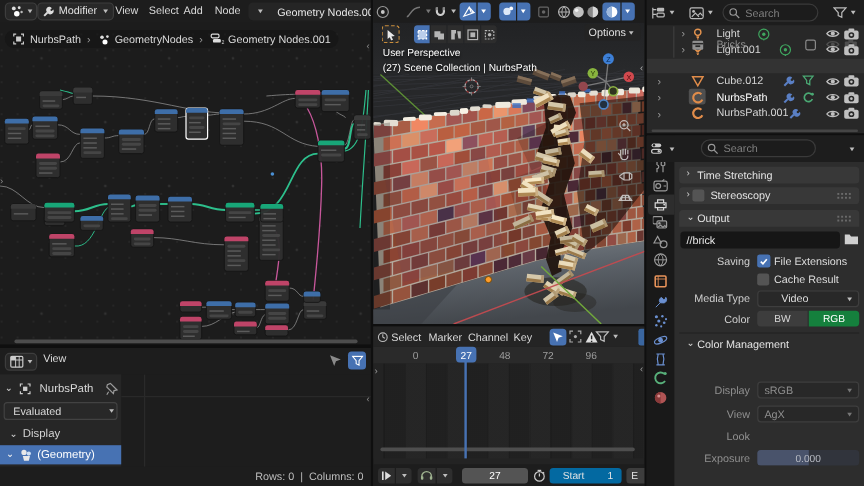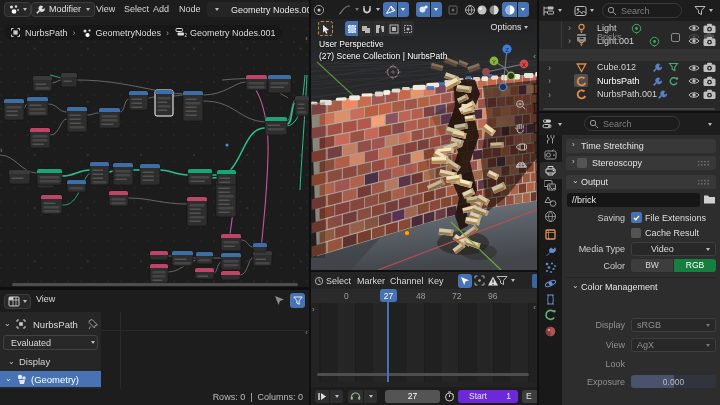--- a/index.html
+++ b/index.html
@@ -1134,21 +1134,21 @@
  <div style="width:13px;height:13px;background:#2e2e2e;border-radius:0 3px 3px 0;margin-left:1px;display:flex;align-items:center;justify-content:center">
           <span class="dd"></span>
         </div>
  <div style="position:absolute;left:74px;width:55px;height:13px;background:#545454;border-radius:3px;display:flex;align-items:center;justify-content:center;color:#fff;font-size:8.5px">27</div>
  <div style="position:absolute;left:133px;display:flex;align-items:center">
           <svg width="11" height="11" viewBox="0 0 11 11">
             <circle cx="5.5" cy="6" r="4" fill="none" stroke="#ccc"></circle>
             <path d="M5.5,6 V3.5 M4,1 h3 M8.5,2.5 l1,1" stroke="#ccc"></path>
           </svg>
         </div>
- <div style="position:absolute;left:147px;width:60px;height:13px;background:#6d28d9;border-radius:3px;display:flex;align-items:center;color:#e5e5e5;font-size:8.5px">
+ <div style="position:absolute;left:147px;width:60px;height:13px;background:#0369a1;border-radius:3px;display:flex;align-items:center;color:#e5e5e5;font-size:8.5px">
           <span style="margin-left:11px">Start</span>
           <span style="position:absolute;right:7px">1</span>
         </div>
  <div style="position:absolute;left:211px;width:20px;height:13px;background:#3d3d3d;border-radius:3px;display:flex;align-items:center;color:#e5e5e5;font-size:8.5px">
           <span style="margin-left:4px">E</span>
         </div>
 </div>
 </div>
 <div class="area" style="left:539px;top:0;width:181px;height:111px;background:#282828">
 <div class="hdr" style="height:21px">

